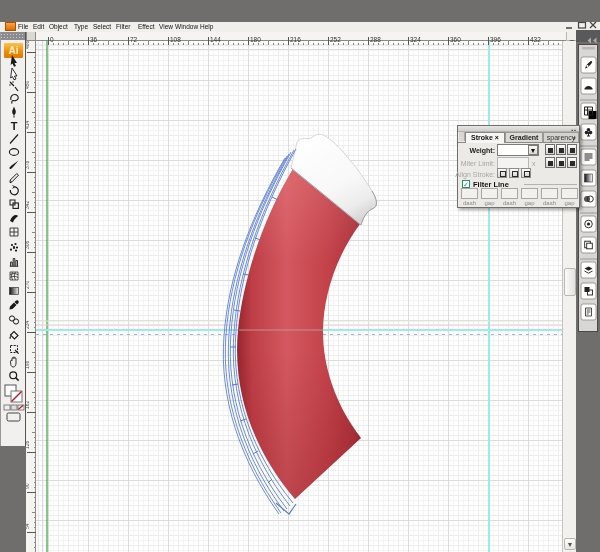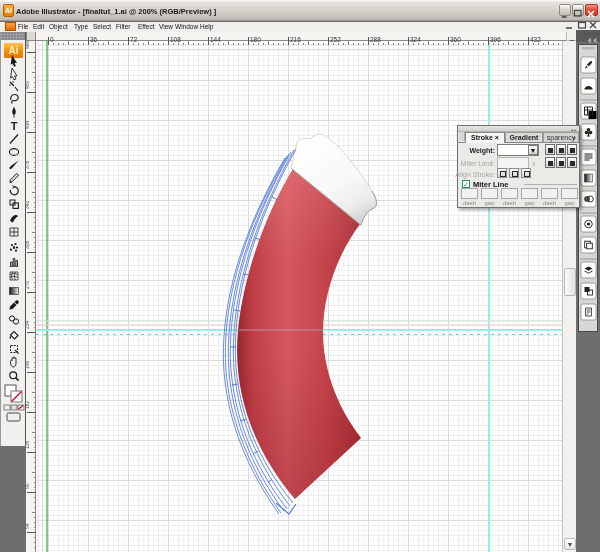--- a/index.html
+++ b/index.html
@@ -589,34 +589,20 @@
           </g>
           <g transform="translate(2,259)">
             <rect x="0" y="0" width="15" height="16" rx="2" fill="#FDFDFC" stroke="#8A8884" stroke-width="0.8"></rect>
             <g transform="translate(7.5,8)">
               <path d="M-3,-4 h6 v8 h-6 Z M-1.8,-2 h3.6 M-1.8,0 h3.6 M-1.8,2 h2" stroke="#222" stroke-width="0.8" fill="none"></path>
             </g>
           </g>
         </svg></div>
   </div>
 
-  <div id="titlebar">
-    <div id="ai-appicon">Ai</div>
-    <div id="title-text">Adobe Illustrator - [finaltut_1.ai @ 200% (RGB/Preview) ]</div>
-    <div class="tbtn" id="btn-min" style="left:559px;"><svg width="10" height="10">
-          <line x1="2" y1="8" x2="6.5" y2="8" stroke="#444" stroke-width="1.6"></line>
-        </svg></div>
-    <div class="tbtn" id="btn-max" style="left:572px;"><svg width="10" height="10">
-          <rect x="1.5" y="1.5" width="6.5" height="5.5" fill="none" stroke="#444" stroke-width="1.2"></rect>
-        </svg></div>
-    <div class="tbtn" id="btn-close" style="left:585px;width:13px;background:linear-gradient(180deg,#F0938B,#DE4F3D 45%,#C93A28);border-color:#B03020;">
-      <svg width="11" height="10">
-          <path d="M2,2 L8,8 M8,2 L2,8" stroke="#fff" stroke-width="1.6"></path>
-        </svg></div>
-  </div>
   <div id="menubar"></div>
   <div id="docicon"></div>
   <div class="menu-item" style="left:18px;">File</div>
     <div class="menu-item" style="left:33px;">Edit</div>
     <div class="menu-item" style="left:49px;">Object</div>
     <div class="menu-item" style="left:74px;">Type</div>
     <div class="menu-item" style="left:93px;">Select</div>
     <div class="menu-item" style="left:116px;">Filter</div>
     <div class="menu-item" style="left:138px;">Effect</div>
     <div class="menu-item" style="left:159px;">View</div>
@@ -653,21 +639,21 @@
     <div class="capbtn" style="left:87px;top:31px;"></div>
     <div class="capbtn" style="left:98px;top:31px;"></div>
     <div class="capbtn" style="left:109px;top:31px;"></div>
 
     <div style="position:absolute;left:-10px;top:45px;width:47px;font-size:7px;color:#A9A7A3;text-align:right;white-space:nowrap;">Align Stroke:</div>
     <div class="alnbtn" style="left:39px;top:42px;"></div>
     <div class="alnbtn" style="left:51px;top:42px;"></div>
     <div class="alnbtn" style="left:63px;top:42px;"></div>
 
     <div style="position:absolute;left:4px;top:54px;width:8px;height:8px;background:#fff;border:1px solid #2E8B74;color:#2E8B74;font-size:7px;line-height:8px;text-align:center;">✓</div>
-    <div style="position:absolute;left:15px;top:54px;font-size:7.5px;font-weight:bold;color:#111;">Miter Line</div>
+    <div style="position:absolute;left:15px;top:54px;font-size:7.5px;font-weight:bold;color:#111;">Filter Line</div>
     <div style="position:absolute;left:66px;top:58px;width:53px;height:1px;background:#B5B3AF;"></div>
 
     <div class="dfield" style="left:3px;"></div>
     <div class="dfield" style="left:23px;"></div>
     <div class="dfield" style="left:43px;"></div>
     <div class="dfield" style="left:63px;"></div>
     <div class="dfield" style="left:83px;"></div>
     <div class="dfield" style="left:103px;"></div>
     <div class="dlab" style="left:3px;">dash</div>
     <div class="dlab" style="left:23px;">gap</div>

